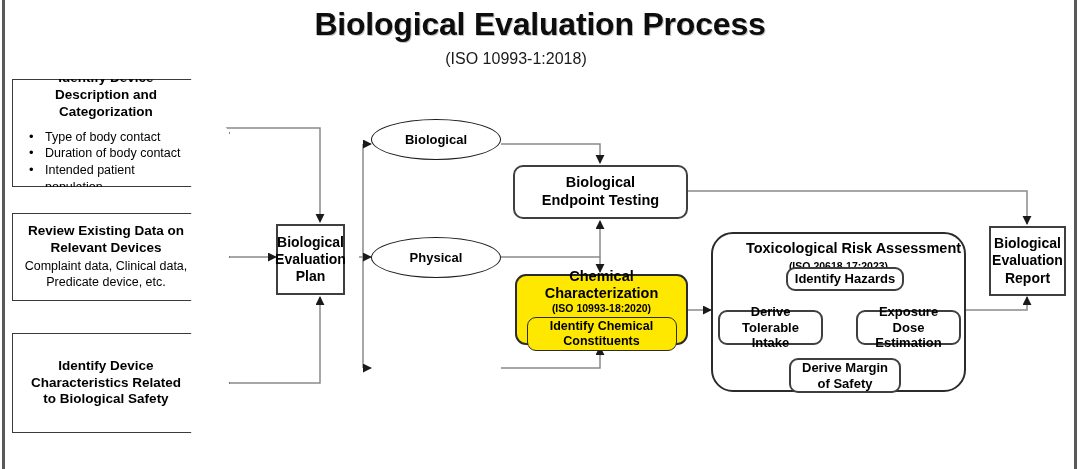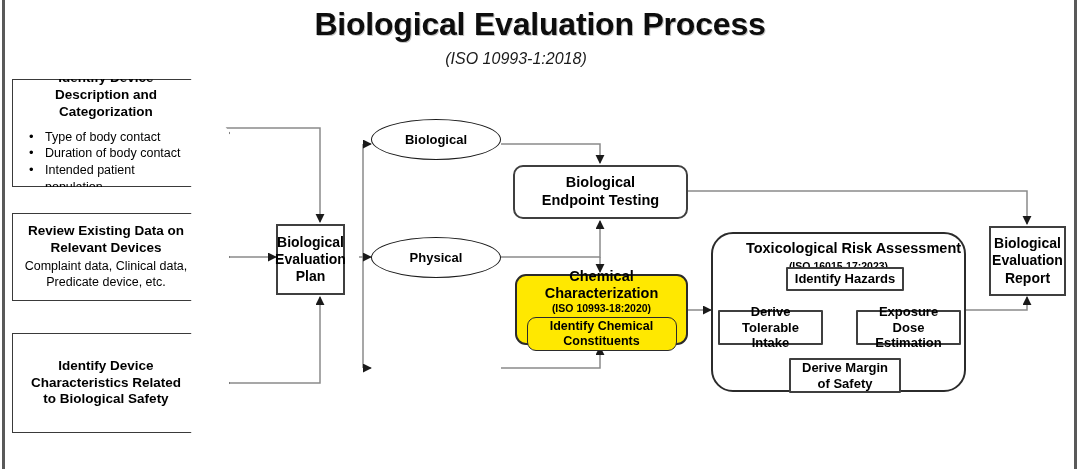--- a/index.html
+++ b/index.html
@@ -22,21 +22,21 @@
   
   #title {
     position: absolute; left: 0; top: 6px; width: 1080px;
     text-align: center;
     font-size: 32px; font-weight: bold; color: #0d0d0d;
     letter-spacing: -0.2px;
     text-shadow: 1px 1px 0 rgba(150,150,150,.55);
   }
   #subtitle {
     position: absolute; left: 0; top: 50px; width: 1032px;
-    text-align: center; font-size: 16px; color: #1a1a1a; font-style: italic;
+    text-align: center; font-size: 16px; color: #1a1a1a;
   }
 
   
   #wires { position: absolute; left: 0; top: 0; width: 1080px; height: 469px; }
 
   
   .node { position: absolute; display: flex; flex-direction: column;
           align-items: center; justify-content: center; text-align: center;
           color: #000; }
 
@@ -95,21 +95,21 @@
   .tox-title {
     position: absolute; width: 100%; top: 6px; text-align: center;
     font-size: 14.5px; font-weight: bold; color: #000; padding-left: 30px;
   }
   .tox-iso {
     position: absolute; width: 100%; top: 26px; text-align: center;
     font-size: 10.5px; font-weight: bold; color: #000;
   }
   .tox-box {
     position: absolute; background: #fff;
-    border: 2px solid #3f3f3f; border-radius: 1px;
+    border: 2px solid #3f3f3f; border-radius: 9px;
     display: flex; align-items: center; justify-content: center;
     text-align: center; font-size: 13px; font-weight: bold; line-height: 1.2;
     color: #000;
   }
 </style>
 </head>
 <body>
 
 <div id="canvas">
 
@@ -187,21 +187,21 @@
   <div class="node rrect" style="left:513px; top:165px; width:175px; height:54px; padding:0 20px;">Biological Endpoint Testing</div>
 
   <div class="node yellow" style="left:515px; top:274px; width:173px; height:71px; padding:4px 6px;">
     <div class="ttl">Chemical Characterization</div>
     <div class="iso">(ISO 10993-18:2020)</div>
     <div class="inner-y">Identify Chemical Constituents</div>
   </div>
 
   <div class="tox-group" style="left:711px; top:232px; width:255px; height:160px;">
     <div class="tox-title">Toxicological Risk Assessment</div>
-    <div class="tox-iso">(ISO 16015-17:2023)</div>
+    <div class="tox-iso">(ISO 20618-17:2023)</div>
   </div>
 
   <div class="tox-box" style="left:786px; top:267px; width:118px; height:24px;">Identify Hazards</div>
 
   <div class="tox-box" style="left:718px; top:310px; width:105px; height:35px; padding:0 4px;">Derive Tolerable Intake</div>
 
   <div class="tox-box" style="left:856px; top:310px; width:105px; height:35px; padding:0 4px;">Exposure Dose Estimation</div>
 
   <div class="tox-box" style="left:789px; top:358px; width:112px; height:35px; padding:0 4px;">Derive Margin of Safety</div>
 

